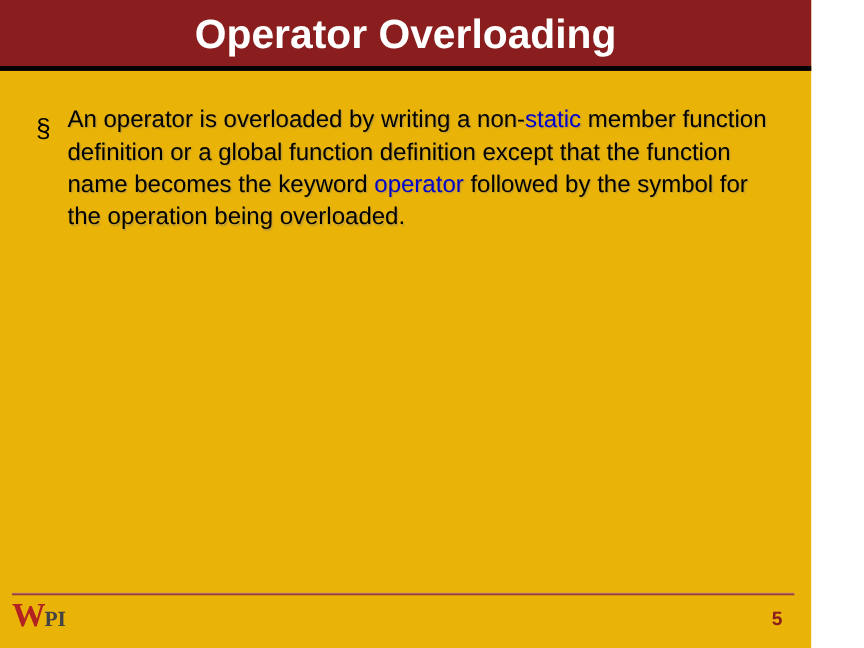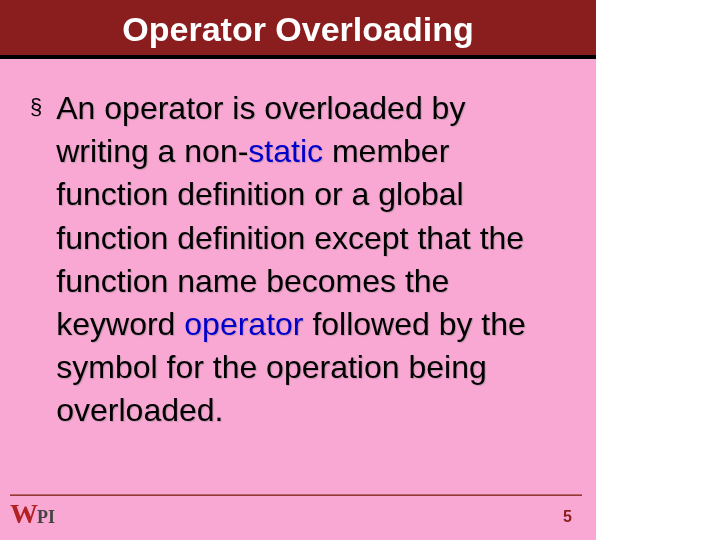--- a/index.html
+++ b/index.html
@@ -1,20 +1,20 @@
 <!DOCTYPE html>
 <html><head>
 <meta charset="utf-8">
 <style>
   * { margin: 0; padding: 0; box-sizing: border-box; }
   html, body { width: 720px; height: 540px; overflow: hidden; }
   .slide {
-    width: 596px;
+    width: 676px;
     height: 540px;
-    background: #f9a8d4;
+    background: #eab308;
     position: relative;
     font-family: "Comic Sans MS", "Comic Sans", cursive, sans-serif;
   }
   .title-bar {
     background: #8a1e1e;
     color: #ffffff;
     text-align: center;
     padding: 10px 0 6px 0;
     font-size: 34px;
     font-weight: bold;
@@ -28,21 +28,21 @@
     align-items: flex-start;
   }
   .bullet {
     font-size: 22px;
     color: #000000;
     margin-right: 14px;
     line-height: 40px;
     font-family: Arial, sans-serif;
   }
   .body-text {
-    font-size: 32px;
+    font-size: 20px;
     line-height: 1.35;
     color: #000000;
     text-shadow: 1px 1px 1px rgba(120,120,120,0.4);
   }
   .kw {
     color: #0000cc;
   }
   .footer {
     position: absolute;
     bottom: 10px;

